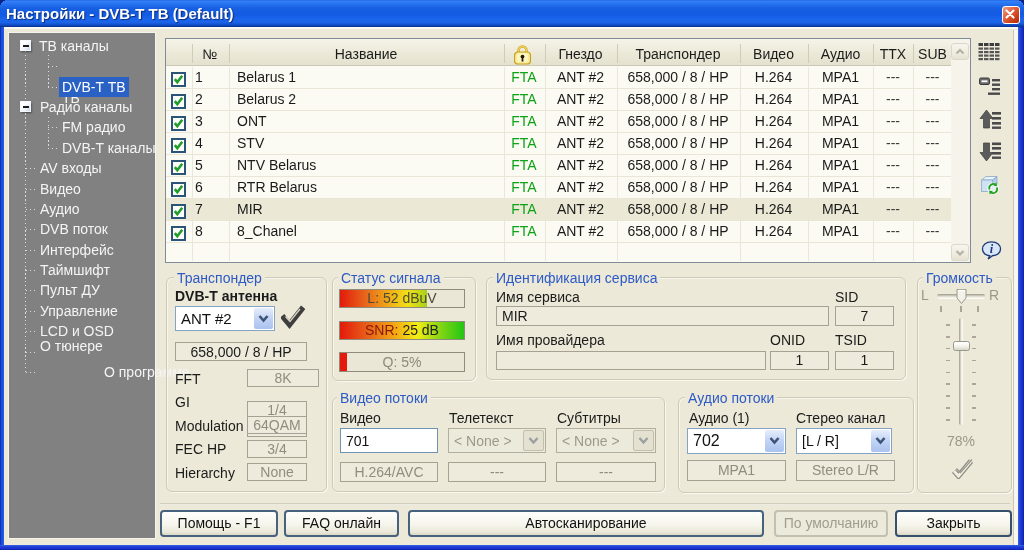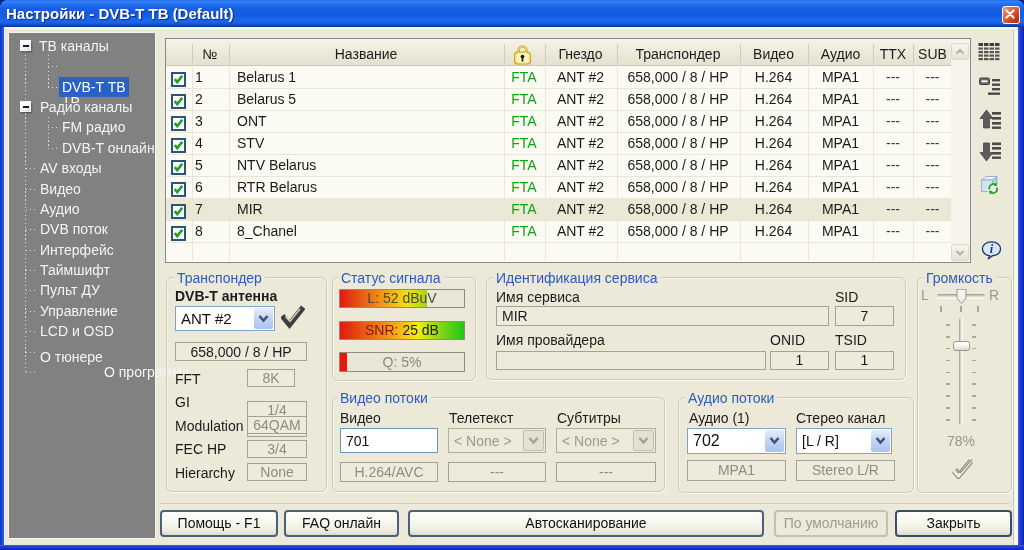--- a/index.html
+++ b/index.html
@@ -100,21 +100,21 @@
         <span class="lbl tsel" style="left:53px;">DVB-T ТВ</span>
       </div>
       <div class="mbox" style="left:11px;top:68.4px;"></div>
       <div class="ti" style="top:63.9px;">
         <span class="lbl" style="left:31px;">Радио каналы</span>
       </div>
       <div class="ti" style="top:84.3px;">
         <span class="lbl" style="left:53px;">FM радио</span>
       </div>
       <div class="ti" style="top:104.7px;">
-        <span class="lbl" style="left:53px;">DVB-T онлайн</span>
+        <span class="lbl" style="left:53px;">DVB-T каналы</span>
       </div>
       <div class="hdot" style="left:17px;top:135.1px;width:9px;"></div>
       <div class="ti" style="top:125.1px;">
         <span class="lbl" style="left:31px;">AV входы</span>
       </div>
       <div class="hdot" style="left:17px;top:155.5px;width:9px;"></div>
       <div class="ti" style="top:145.5px;">
         <span class="lbl" style="left:31px;">Видео</span>
       </div>
       <div class="hdot" style="left:17px;top:175.8px;width:9px;"></div>
@@ -139,21 +139,21 @@
       </div>
       <div class="hdot" style="left:17px;top:277.7px;width:9px;"></div>
       <div class="ti" style="top:267.7px;">
         <span class="lbl" style="left:31px;">Управление</span>
       </div>
       <div class="hdot" style="left:17px;top:298.1px;width:9px;"></div>
       <div class="ti" style="top:288.1px;">
         <span class="lbl" style="left:31px;">LCD и OSD</span>
       </div>
       <div class="hdot" style="left:17px;top:318.5px;width:9px;"></div>
-      <div class="ti" style="top:314px;">
+      <div class="ti" style="top:303px;">
         <span class="lbl" style="left:31px;">О тюнере</span>
       </div>
       <div class="hdot" style="left:17px;top:338.9px;width:9px;"></div>
       <div class="ti" style="top:328.9px;">
         <span class="lbl" style="left:47px;margin-left:48px;">О программе</span>
       </div>
     </div>
 
   <div class="abs" id="tbl">
     <div id="thead">
@@ -200,21 +200,21 @@
           <div class="cell ctr" style="left:707px;width:40px;color:#3c3c3c;">---</div>
           <div class="cell ctr" style="left:747px;width:39px;color:#3c3c3c;">---</div>
         </div>
         <div class="trow" style="top:50px;">
           <div class="cb">
             <svg width="11" height="11" viewBox="0 0 11 11" style="position:absolute;left:0;top:0;">
               <path d="M1.8 5.2 L4.3 8.2 L9.2 1.8" stroke="#1f9e28" stroke-width="2.6" fill="none"></path>
             </svg>
           </div>
           <div class="cell" style="left:29px;">2</div>
-          <div class="cell" style="left:71px;">Belarus 5</div>
+          <div class="cell" style="left:71px;">Belarus 2</div>
           <div class="cell ctr fta" style="left:337.5px;width:41px;">FTA</div>
           <div class="cell ctr" style="left:378.5px;width:72px;">ANT #2</div>
           <div class="cell ctr" style="left:450.5px;width:123px;">658,000 / 8 / HP</div>
           <div class="cell ctr" style="left:573.5px;width:68px;">H.264</div>
           <div class="cell ctr" style="left:642px;width:65px;">MPA1</div>
           <div class="cell ctr" style="left:707px;width:40px;color:#3c3c3c;">---</div>
           <div class="cell ctr" style="left:747px;width:39px;color:#3c3c3c;">---</div>
         </div>
         <div class="trow" style="top:72px;">
           <div class="cb">
@@ -422,21 +422,21 @@
   <svg class="abs" style="left:281px;top:304px;" width="24" height="25" viewBox="0 0 24 25">
     <path d="M3 14 L8.5 20.5 L20.5 5.5" stroke="#3e3e3e" stroke-width="5.6" fill="none" stroke-linecap="square"></path>
     <path d="M4.5 12.5 L9 17.5 L19 5" stroke="#d8d5c6" stroke-width="1.4" fill="none"></path>
   </svg>
   <div class="fro fctr" style="left:175px;top:342px;width:132px;height:19px;line-height:18px;">658,000 / 8 / HP</div>
   <div class="flab" style="left:175px;top:372px;">FFT</div>
   <div class="flab" style="left:175px;top:395px;">GI</div>
   <div class="flab" style="left:175px;top:419px;">Modulation</div>
   <div class="flab" style="left:175px;top:442px;">FEC HP</div>
   <div class="flab" style="left:175px;top:466px;">Hierarchy</div>
-  <div class="fro gray fctr" style="left:247px;top:369px;width:48px;height:18px;line-height:17px;">8K</div>
+  <div class="fro gray fctr" style="left:247px;top:369px;width:72px;height:18px;line-height:17px;">8K</div>
   <div class="fro gray fctr" style="left:247px;top:401px;width:60px;height:36px;line-height:17px;">1/4</div>
   <div class="fro gray fctr" style="left:247px;top:416px;width:60px;height:18px;line-height:17px;">64QAM</div>
   <div class="fro gray fctr" style="left:247px;top:440px;width:60px;height:18px;line-height:17px;">3/4</div>
   <div class="fro gray fctr" style="left:247px;top:463px;width:60px;height:18px;line-height:17px;">None</div>
 
   <div class="bar" style="left:339px;top:289px;width:126px;height:19px;">
     <div style="position:absolute;left:0;top:0;width:70%;height:100%;background:linear-gradient(90deg,#e31a0c,#e8681c 30%,#f0a818 55%,#f2e216 78%,#a8d018 100%);"></div>
     <div style="position:relative;line-height:17px;color:#4c4c34;">L: 52 dBuV</div>
   </div>
   <div class="bar" style="left:339px;top:321px;width:126px;height:19px;">

